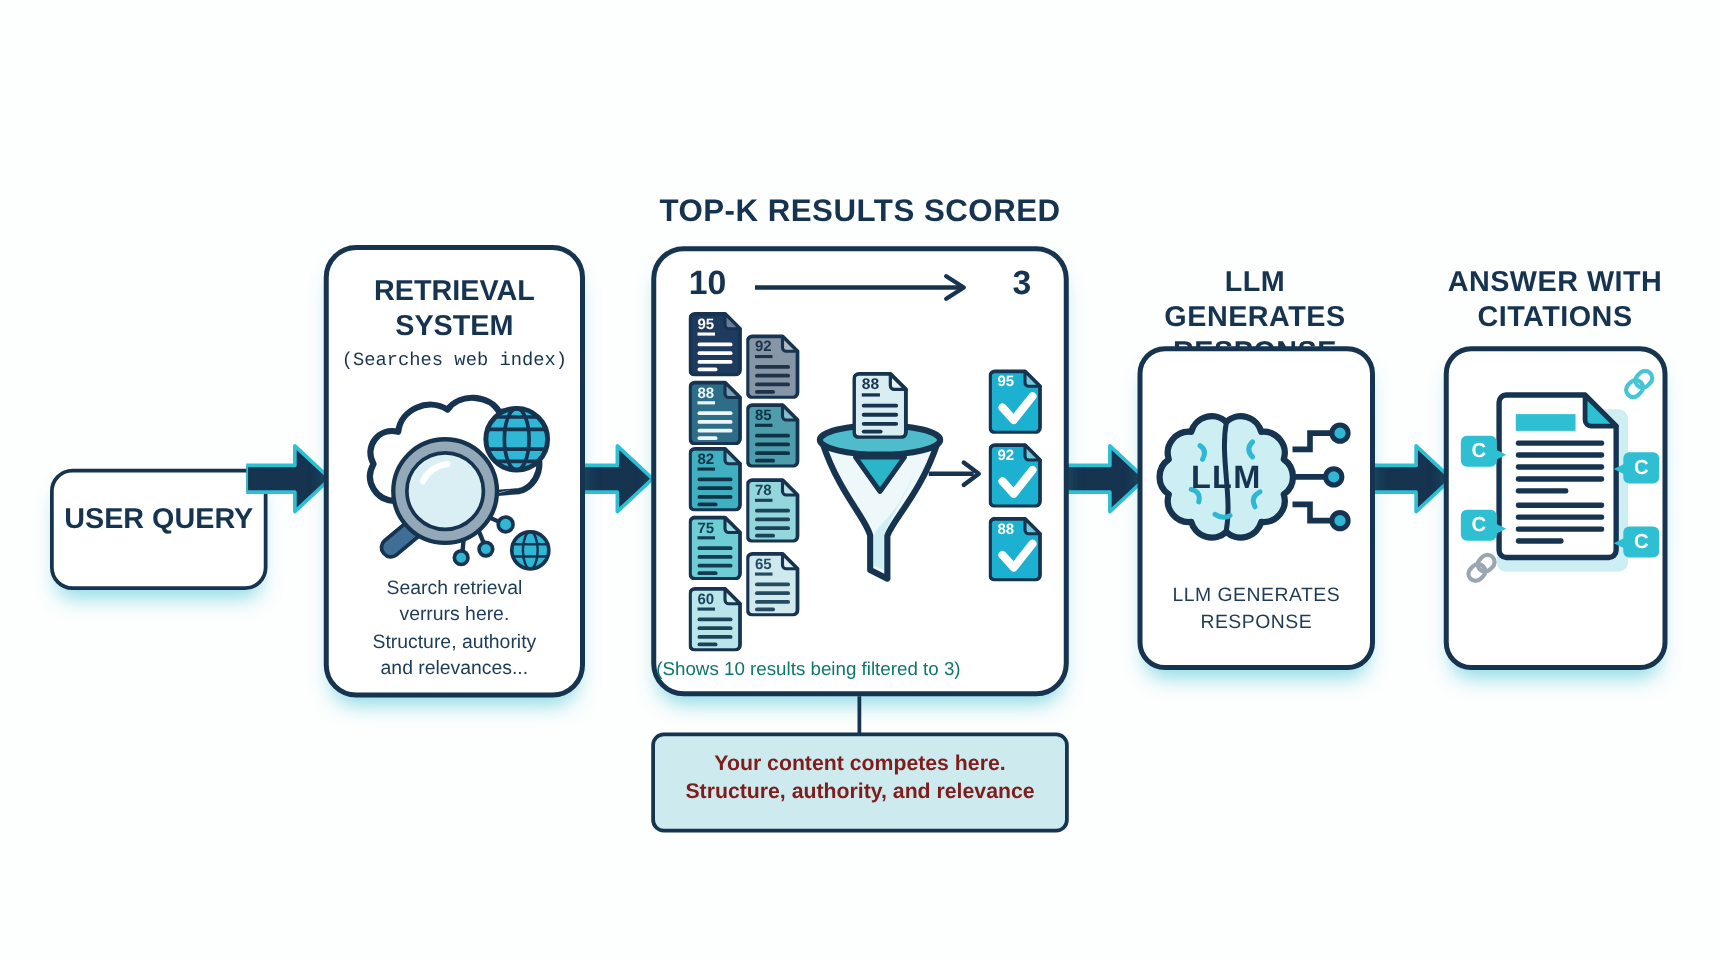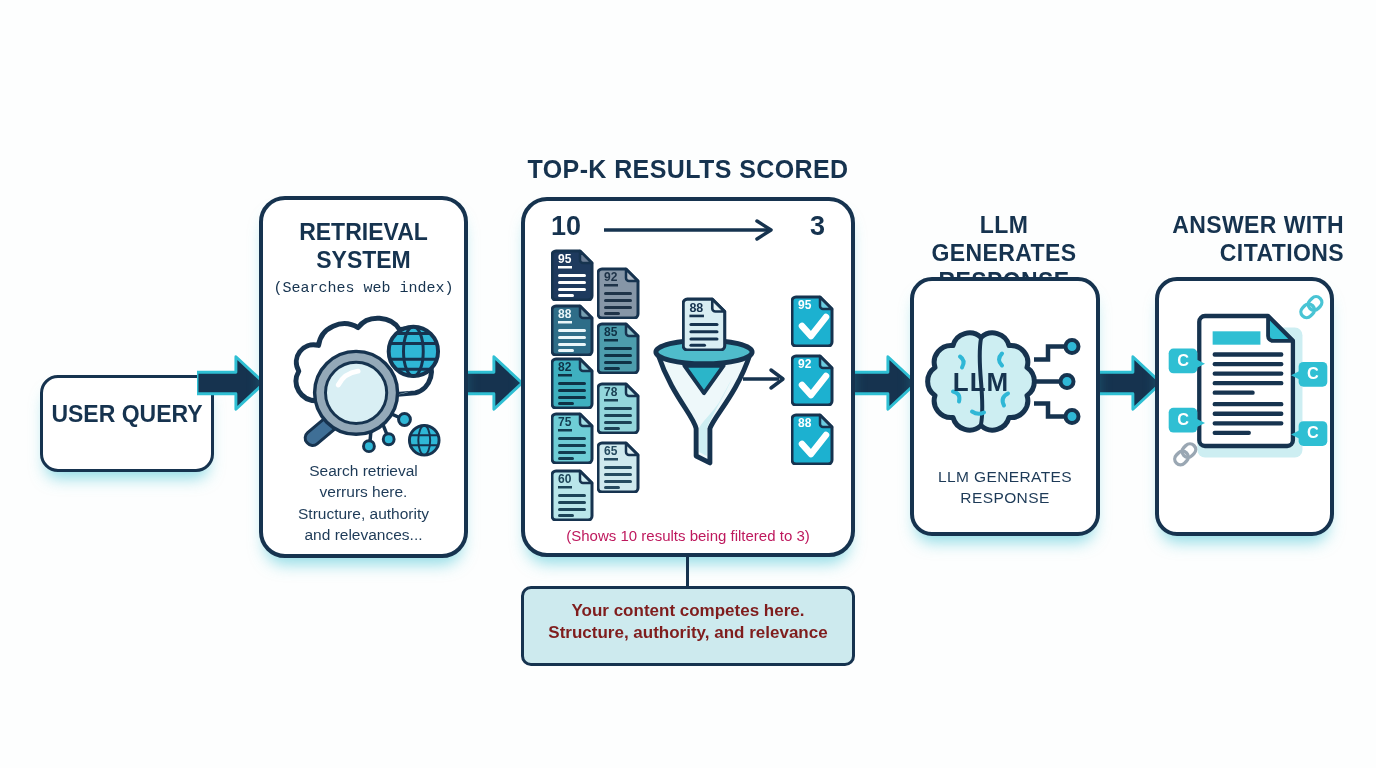--- a/index.html
+++ b/index.html
@@ -17,21 +17,21 @@
     box-sizing:border-box;
   }
   .node-title{
     position:absolute;text-align:center;font-weight:800;
     font-size:23px;line-height:1.22;letter-spacing:.4px;color:#16334f;
   }
   .big-title{font-size:25px;}
   .subtle{font-weight:400;font-size:15px;letter-spacing:0;}
   .body-text{font-size:15.5px;line-height:1.38;text-align:center;color:#1d3a57;}
   .count{font-size:27px;font-weight:800;color:#16334f;}
-  .caption{font-size:15px;text-align:center;color:#be185d;}
+  .caption{font-size:15px;text-align:left;color:#0f766e;}
   .node-label{
     font-size:15.5px;letter-spacing:.4px;text-align:center;color:#1d3a57;
     line-height:1.35;font-weight:500;
   }
   .callout{
     position:absolute;background:#cdeaee;border:3px solid #16334f;border-radius:10px;
     box-sizing:border-box;text-align:center;font-weight:700;font-size:17px;line-height:1.3;
     padding-top:11px;color:#7f1d1d;
   }
   .connector{position:absolute;background:#16334f;}
@@ -261,21 +261,21 @@
     <path d="M40,33 q6,4 2,11 M82,30 q-6,6 0,12 M33,68 q8,2 6,10 M88,70 q-8,4 -4,12 M52,88 q6,4 12,1" stroke="#2fb7d6" stroke-width="4" fill="none" stroke-linecap="round"></path>
     <text x="61" y="67" text-anchor="middle" font-size="26" font-weight="800" fill="#16334f" letter-spacing="1">LLM</text>
     <path d="M114,36 h14 v-13 h18 M116,58 h24 M114,80 h14 v13 h18" stroke="#16334f" stroke-width="4.5" fill="none"></path>
     <circle cx="152" cy="23" r="6.5" fill="#2fb7d6" stroke="#16334f" stroke-width="4"></circle>
     <circle cx="147" cy="58" r="6.5" fill="#2fb7d6" stroke="#16334f" stroke-width="4"></circle>
     <circle cx="152" cy="93" r="6.5" fill="#2fb7d6" stroke="#16334f" stroke-width="4"></circle>
   </svg>
   <div class="abs node-label" style="left:8px;right:8px;top:186px;">LLM GENERATES RESPONSE</div>
 </div>
 
-<div class="node-title" style="left:1144px;top:211px;width:200px;text-align:right;">ANSWER WITH CITATIONS</div>
+<div class="node-title" style="left:1144px;top:211px;width:200px;">ANSWER WITH CITATIONS</div>
 
 <div class="panel" style="left:1155px;top:277px;width:179px;height:259px;border-radius:22px;">
   <svg class="abs" style="left:4px;top:14px;" width="170" height="172" viewBox="0 0 170 180">
     <rect x="32" y="34" width="110" height="136" rx="8" fill="#cdeef2"></rect>
     <path d="M40,22 h66 l26,26 v104 a6,6 0 0 1 -6,6 h-86 a6,6 0 0 1 -6,-6 v-124 a6,6 0 0 1 6,-6 z" fill="#ffffff" stroke="#16334f" stroke-width="4.5" stroke-linejoin="round"></path>
     <path d="M106,22 l26,26 h-21 a5,5 0 0 1 -5,-5 z" fill="#2fbfd3" stroke="#16334f" stroke-width="4" stroke-linejoin="round"></path>
     <rect x="48" y="38" width="50" height="14" fill="#2fbfd3"></rect>
     <g fill="#16334f">
       <rect x="48" y="60" width="74" height="4.5" rx="2"></rect>
       <rect x="48" y="70" width="74" height="4.5" rx="2"></rect>

